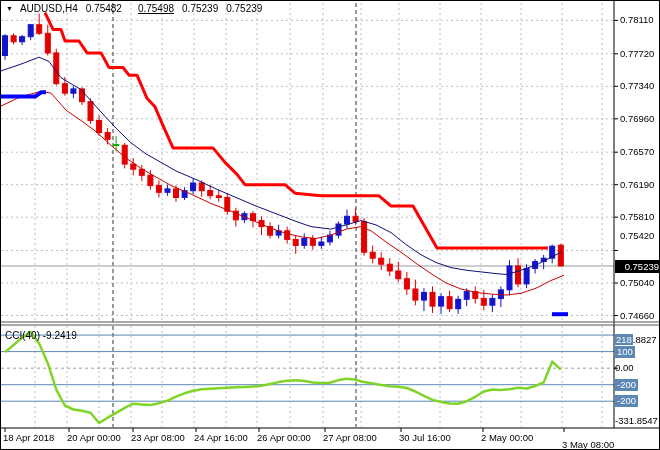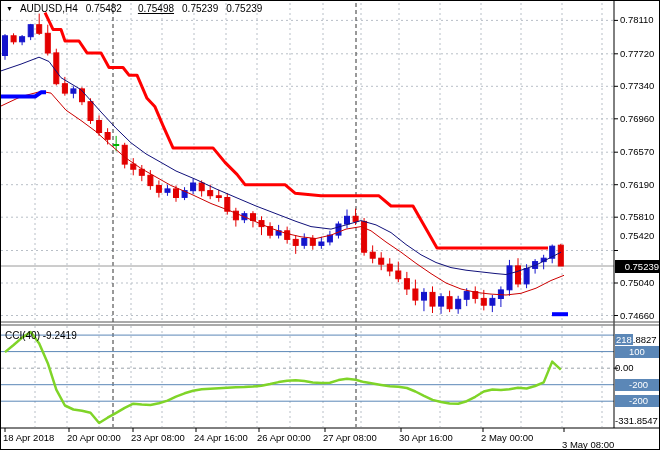--- a/index.html
+++ b/index.html
@@ -8,21 +8,21 @@
     overflow:hidden;text-align:right;}
   #chart-canvas{position:absolute;left:0;top:0;}
   .hdr{position:absolute;left:5px;top:2px;font-size:10px;color:#000;white-space:pre;
     display:flex;align-items:center;gap:6px;}
   .hdr .tri{font-size:7px;margin-right:1px;}
   .hdr b{font-weight:normal;}
   #cci-label{position:absolute;left:4px;top:329px;font-size:10px;color:#000;white-space:pre;}
   .plabel{position:absolute;left:619px;font-size:9.5px;color:#000;height:12px;line-height:12px;}
   .tlabel{position:absolute;top:431px;font-size:9.5px;color:#000;white-space:nowrap;}
   .chip{position:absolute;left:614px;font-size:9.5px;color:#fff;background:#5b87b7;
-    padding:0 14px;height:12px;line-height:12px;}
+    padding:0 2px;height:12px;line-height:12px;}
   .plain{position:absolute;left:614px;font-size:9.5px;color:#000;height:12px;line-height:12px;}
   #current-price-chip{position:absolute;left:614px;background:#000;color:#fff;
     font-size:9.5px;height:13px;line-height:13px;padding:0 3px;min-width:41px;}
   #cci-max{position:absolute;left:614px;font-size:9.5px;height:12px;line-height:12px;color:#000;}
   #cci-max .cpart{background:#5b87b7;color:#fff;padding:0 1px;}
 </style>
 </head>
 <body>
 
 <div id="window">
@@ -275,17 +275,17 @@
       <div class="plain" style="top: 414.01px;">-331.8547</div>
     </div>
 
   <div id="time-axis">
       <div class="tlabel" style="left: 2px;">18 Apr 2018</div>
       <div class="tlabel" style="left: 66px;">20 Apr 00:00</div>
       <div class="tlabel" style="left: 130px;">23 Apr 08:00</div>
       <div class="tlabel" style="left: 193px;">24 Apr 16:00</div>
       <div class="tlabel" style="left: 256px;">26 Apr 00:00</div>
       <div class="tlabel" style="left: 322px;">27 Apr 08:00</div>
-      <div class="tlabel" style="left: 398px;">30 Apr 16:00</div>
+      <div class="tlabel" style="left: 398px;">30 Jul 16:00</div>
       <div class="tlabel" style="left: 480px;">2 May 00:00</div>
       <div class="tlabel" style="left: 561px; margin-top: 7px;">3 May 08:00</div>
     </div>
 </div>
 
 </body></html>

